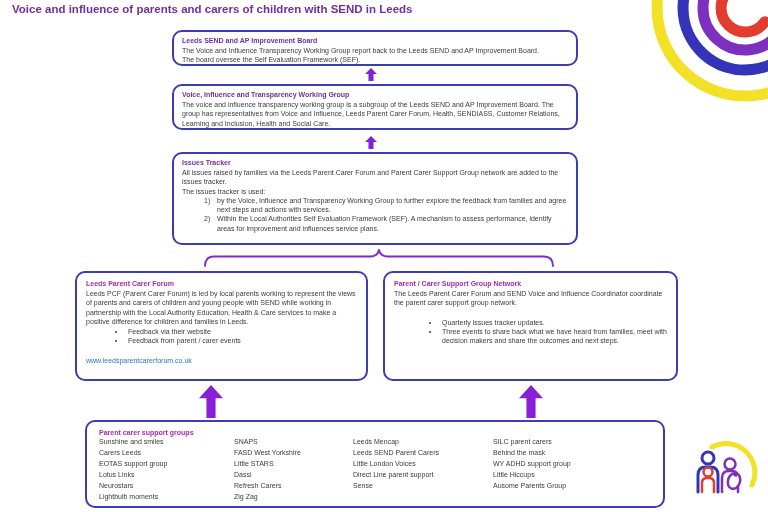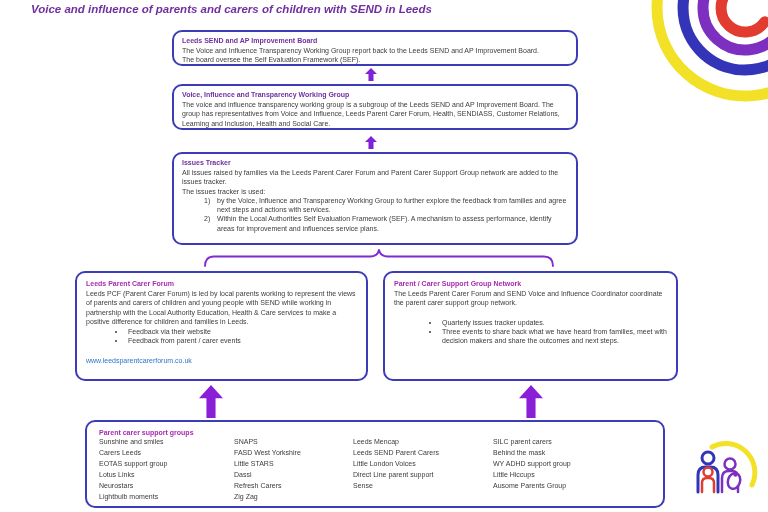--- a/index.html
+++ b/index.html
@@ -1,21 +1,21 @@
 <!DOCTYPE html>
 <html><head>
 <meta charset="utf-8">
 <style>
   html,body{margin:0;padding:0;background:#fff;}
   #stage{
     position:relative;width:768px;height:512px;background:#ffffff;overflow:hidden;
     font-family:"Liberation Sans",sans-serif;color:#3b3b3b;
   }
   .main-title{
-    position:absolute;left:31px;top:3px;font-size:11.5px;font-weight:bold;color:#7030a0;font-style:italic;
+    position:absolute;left:12px;top:3px;font-size:11.5px;font-weight:bold;color:#7030a0;
   }
   .box{
     position:absolute;border:2px solid #3c3cb8;border-radius:10px;background:#fff;
     padding:4px 8px;font-size:7px;line-height:1.32;box-sizing:border-box;
   }
   .box-title{font-weight:bold;color:#7030a0;margin-bottom:1px;}
   .box-title.magenta{color:#a82bb0;}
   .num-row{display:flex;margin-left:22px;}
   .num-row .num{width:13px;flex:none;}
   .num-row .num-text{flex:1;}

